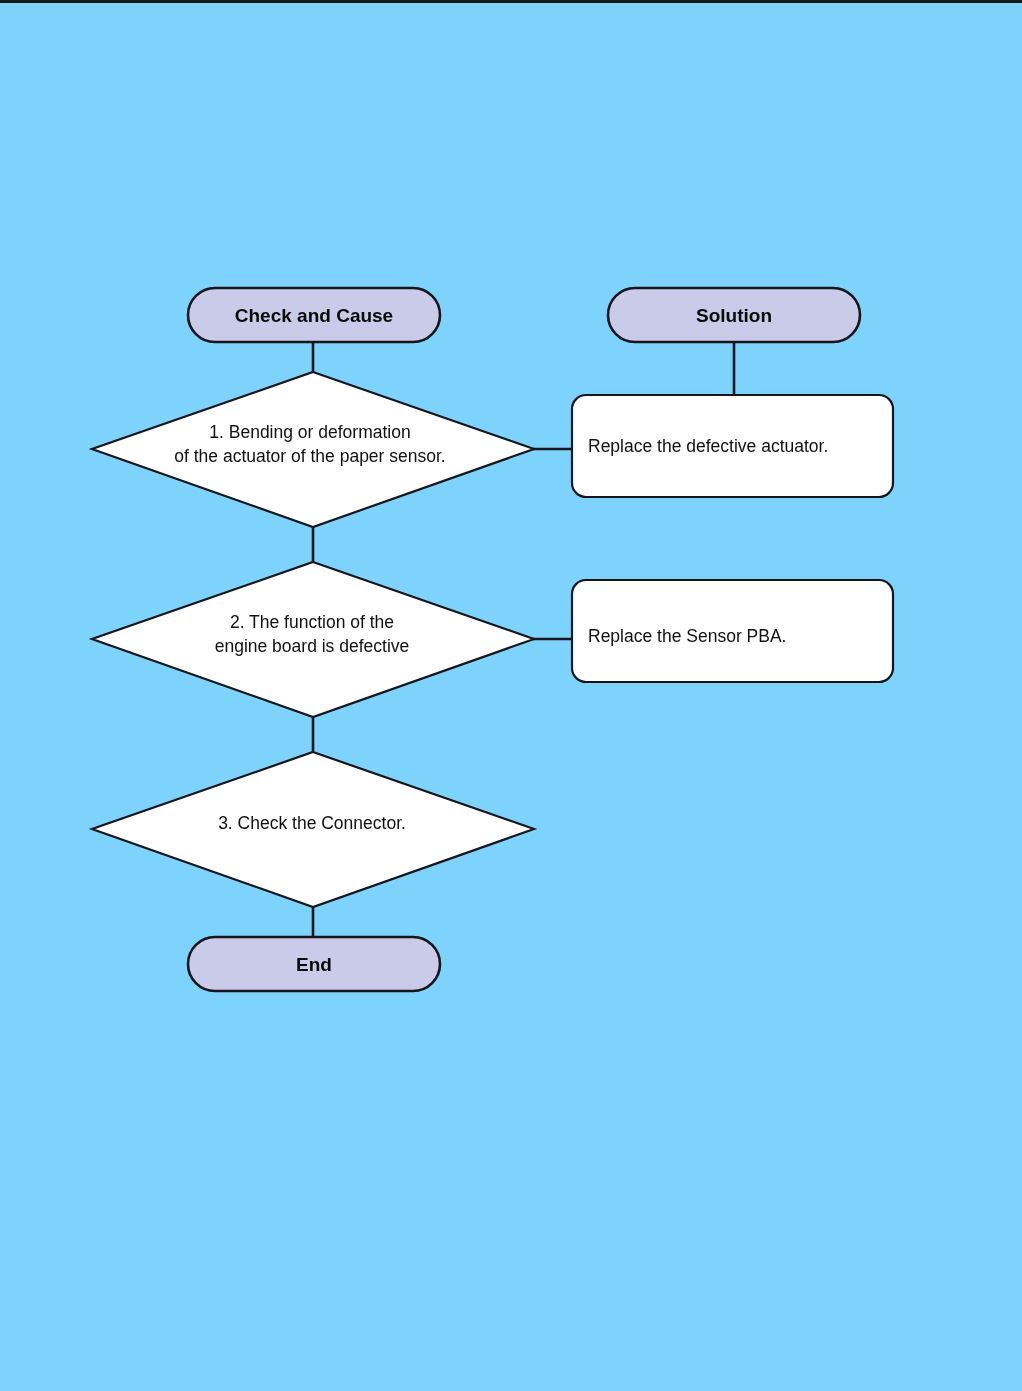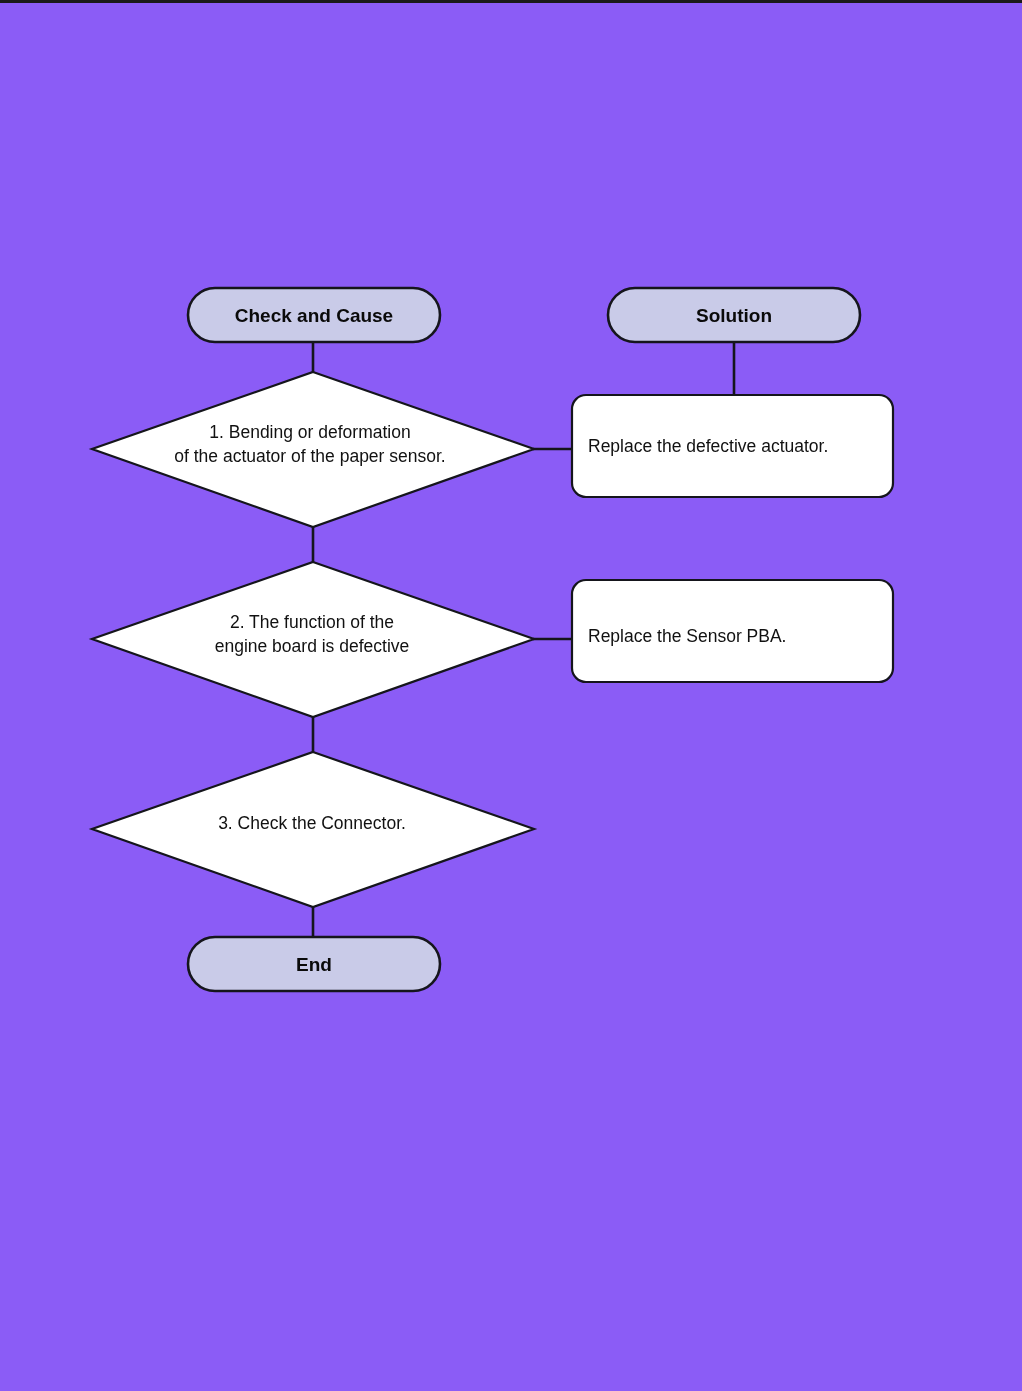--- a/index.html
+++ b/index.html
@@ -14,21 +14,21 @@
     position: relative;
     overflow: hidden;
     font-family: "Liberation Sans", sans-serif;
     -webkit-font-smoothing: antialiased;
   }
   #page {
     position: absolute;
     left: 0; top: 0;
     width: 1022px;
     height: 1391px;
-    background: #8b5cf6;
+    background: #7dd3fc;
   }
   #top-edge {
     position: absolute;
     left: 0; top: 0;
     width: 1022px;
     height: 3px;
     background: #1a1a1a;
   }
   #flow-svg {
     position: absolute;

